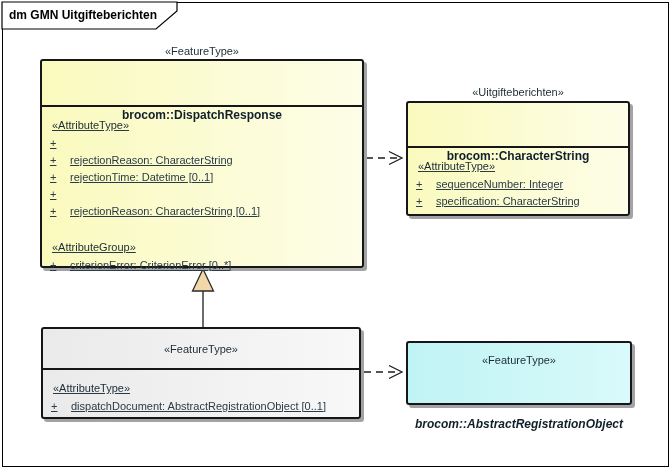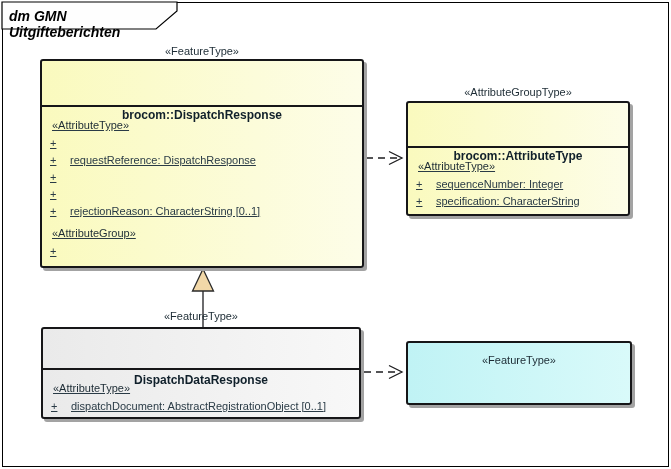--- a/index.html
+++ b/index.html
@@ -6,35 +6,35 @@
     --class-yellow-left:#fafabe; --class-yellow-right:#fdfde8;
     --class-gray-left:#eaeaea;  --class-gray-right:#f8f8f8;
     --class-cyan-left:#c0f3f5;  --class-cyan-right:#d9fafa;
     --generalization-triangle:#f2d8a8;
     --shadow:#a3a3a3; --border:#161618; --text:#2a3b46; --name-text:#10202b;
   }
   html,body{margin:0;padding:0;}
   body{width:671px;height:469px;background:#ffffff;font-family:"Liberation Sans",sans-serif;position:relative;overflow:hidden;}
   .frame{position:absolute;left:2px;top:2px;right:2px;bottom:2px;border:1px solid #000;}
   .overlay{position:absolute;left:0;top:0;}
-  .diagram-title{position:absolute;left:9px;top:8px;width:160px;font-size:14px;font-weight:bold;color:#000;font-style:italic;}
+  .diagram-title{position:absolute;left:9px;top:8px;width:160px;font-size:12px;font-weight:bold;color:#000;}
   .uml-box{position:absolute;box-sizing:border-box;border:2px solid var(--border);border-radius:3px;
            box-shadow:3px 3px 0 var(--shadow);color:var(--text);}
   .yellow{background:linear-gradient(90deg,var(--class-yellow-left),var(--class-yellow-right));}
   .gray{background:linear-gradient(90deg,var(--class-gray-left),var(--class-gray-right));}
   .cyan{background:linear-gradient(90deg,var(--class-cyan-left),var(--class-cyan-right));}
   .box-header{box-sizing:border-box;border-bottom:2px solid var(--border);display:flex;flex-direction:column;
               justify-content:center;align-items:center;gap:3px;}
   .box-header.no-divider{border-bottom:none;justify-content:flex-start;padding-top:11px;}
   .stereo{font-size:11px;color:#1c2b34;}
   .cls-name{font-size:12px;font-weight:bold;color:var(--name-text);margin-top:48px;}
   .cls-name.italic{font-style:italic;}
   .box-attrs{padding-top:9px;text-decoration:underline;}
   .stereo-row{height:18px;display:flex;align-items:center;padding-left:10px;font-size:11px;color:#1c2b34;}
-  .stereo-row.later{margin-top:5px;}
+  .stereo-row.later{margin-top:19px;}
   .attr-row{height:17px;display:flex;align-items:center;font-size:11px;}
   .attr-plus{width:20px;padding-left:8px;flex:0 0 auto;}
   .dash{stroke:#1d1d1f;stroke-width:1.3;fill:none;stroke-dasharray:7 5;}
   .solid-line{stroke:#1d1d1f;stroke-width:1.3;}
   .chev{stroke:#1d1d1f;stroke-width:1.3;fill:none;}
   .gen-tri{fill:var(--generalization-triangle);stroke:#2a2a2a;stroke-width:1.3;}
   .tab-shape{fill:#fefefe;stroke:#000;stroke-width:1.2;}
 </style>
 </head>
 <body>
@@ -64,68 +64,70 @@
     <div class="stereo">«FeatureType»</div>
     <div class="cls-name">brocom::DispatchResponse</div>
   </div>
   <div class="box-attrs">
     <div class="stereo-row">«AttributeType»</div>
     <div class="attr-row">
       <span class="attr-plus">+</span>
     </div>
     <div class="attr-row">
       <span class="attr-plus">+</span>
-      <span class="attr-text">requestReference: DispatchResponse</span>
+      <span class="attr-text">rejectionReason: CharacterString</span>
     </div>
     <div class="attr-row">
       <span class="attr-plus">+</span>
+      <span class="attr-text">rejectionTime: Datetime [0..1]</span>
     </div>
     <div class="attr-row">
       <span class="attr-plus">+</span>
     </div>
     <div class="attr-row">
       <span class="attr-plus">+</span>
       <span class="attr-text">rejectionReason: CharacterString [0..1]</span>
     </div>
     <div class="stereo-row later">«AttributeGroup»</div>
     <div class="attr-row">
       <span class="attr-plus">+</span>
+      <span class="attr-text">criterionError: CriterionError [0..*]</span>
     </div>
   </div>
 </div>
 
 <div class="uml-box yellow" style="left:406px;top:101px;width:224px;height:115px">
   <div class="box-header" style="height:45px">
-    <div class="stereo">«AttributeGroupType»</div>
-    <div class="cls-name">brocom::AttributeType</div>
+    <div class="stereo">«Uitgifteberichten»</div>
+    <div class="cls-name">brocom::CharacterString</div>
   </div>
   <div class="box-attrs">
     <div class="stereo-row">«AttributeType»</div>
     <div class="attr-row">
       <span class="attr-plus">+</span>
       <span class="attr-text">sequenceNumber: Integer</span>
     </div>
     <div class="attr-row">
       <span class="attr-plus">+</span>
       <span class="attr-text">specification: CharacterString</span>
     </div>
   </div>
 </div>
 
 <div class="uml-box gray" style="left:41px;top:327px;width:320px;height:92px">
   <div class="box-header" style="height:41px">
     <div class="stereo">«FeatureType»</div>
-    <div class="cls-name">DispatchDataResponse</div>
   </div>
   <div class="box-attrs">
     <div class="stereo-row">«AttributeType»</div>
     <div class="attr-row">
       <span class="attr-plus">+</span>
       <span class="attr-text">dispatchDocument: AbstractRegistrationObject [0..1]</span>
     </div>
   </div>
 </div>
 
 <div class="uml-box cyan" style="left:406px;top:341px;width:226px;height:64px">
   <div class="box-header no-divider" style="height:60px">
     <div class="stereo">«FeatureType»</div>
+    <div class="cls-name italic">brocom::AbstractRegistrationObject</div>
   </div>
 </div>
 
 </body></html>

